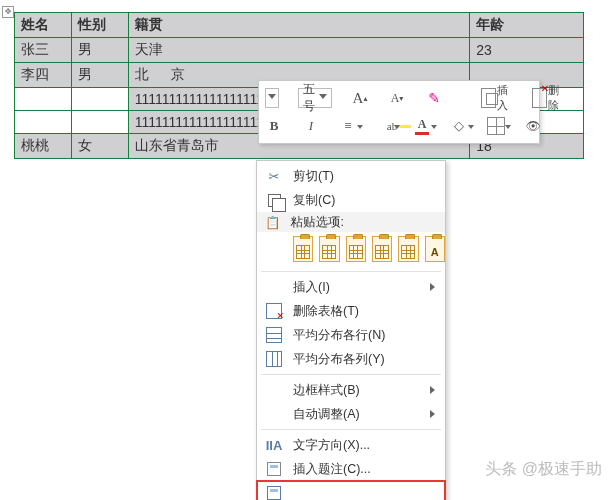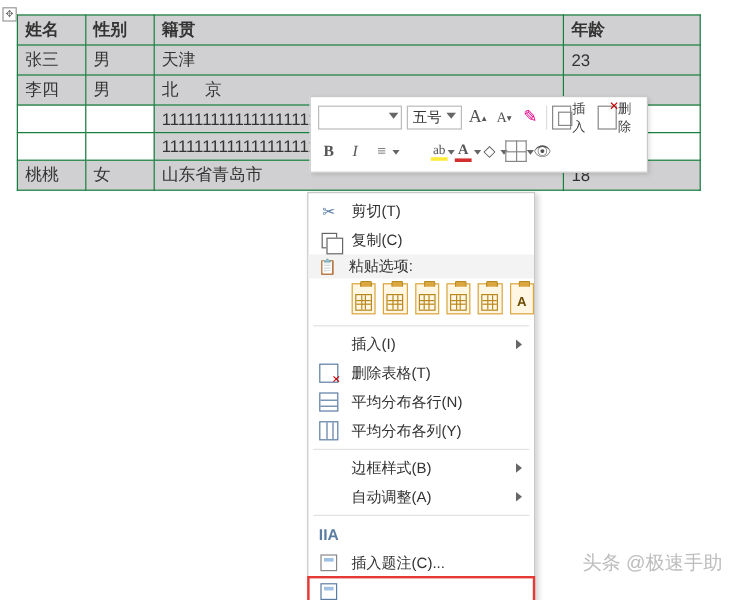--- a/index.html
+++ b/index.html
@@ -58,21 +58,21 @@
   .minibar {
     position: absolute;
     left: 258px;
     top: 80px;
     width: 282px;
     background: #fff;
     border: 1px solid #c9c9c9;
     box-shadow: 2px 2px 4px rgba(0,0,0,.15);
     padding: 4px 6px;
   }
-  .mini-row { display: flex; align-items: center; gap: 4px; height: 26px; }
+  .mini-row { display: flex; align-items: center; gap: 19px; height: 26px; }
   .mini-row + .mini-row { margin-top: 2px; }
   .font-box {
     width: 70px; height: 20px;
     border: 1px solid #bbb;
     background: #fff;
     display: flex; align-items: center; justify-content: flex-end;
     padding: 0 2px;
   }
   .drop-caret {
     width: 8px; height: 8px;
@@ -293,21 +293,21 @@
     <div class="big-btn">
       <div class="big-grid grid-del"></div>
       <span>删除</span>
     </div>
   </div>
   <div class="mini-row">
     <div class="tb-btn" style="font-weight:bold;">B</div>
     <div class="tb-btn" style="font-style:italic;">I</div>
     <div class="tb-btn small-caret">≡</div>
     <div class="tb-btn small-caret">
-        <span style="display:flex;flex-direction:column;align-items:center;margin-left:28px;">
+        <span style="display:flex;flex-direction:row;align-items:center;margin-left:28px;">
           <span style="font-size:11px;">ab</span>
           <span class="hl-yellow"></span>
         </span>
       </div>
     <div class="tb-btn small-caret">
         <span style="display:flex;flex-direction:column;align-items:center;">
           <span style="font-size:12px;font-weight:bold;">A</span>
           <span class="hl-red"></span>
         </span>
       </div>
@@ -393,20 +393,21 @@
     <span class="arrow"></span>
   </div>
   <div class="ctx-item">
     <span class="ic"></span>
     <span class="lbl">自动调整(A)</span>
     <span class="arrow"></span>
   </div>
   <div class="ctx-sep"></div>
   <div class="ctx-item">
     <span class="ic txtdir">IIA</span>
+    <span class="lbl">文字方向(X)...</span>
   </div>
   <div class="ctx-item">
     <span class="ic">
         <span class="prop-ic" style="border-color:#888;"></span>
       </span>
     <span class="lbl">插入题注(C)...</span>
   </div>
   <div class="ctx-item highlight-red">
     <span class="ic">
         <span class="prop-ic"></span>

